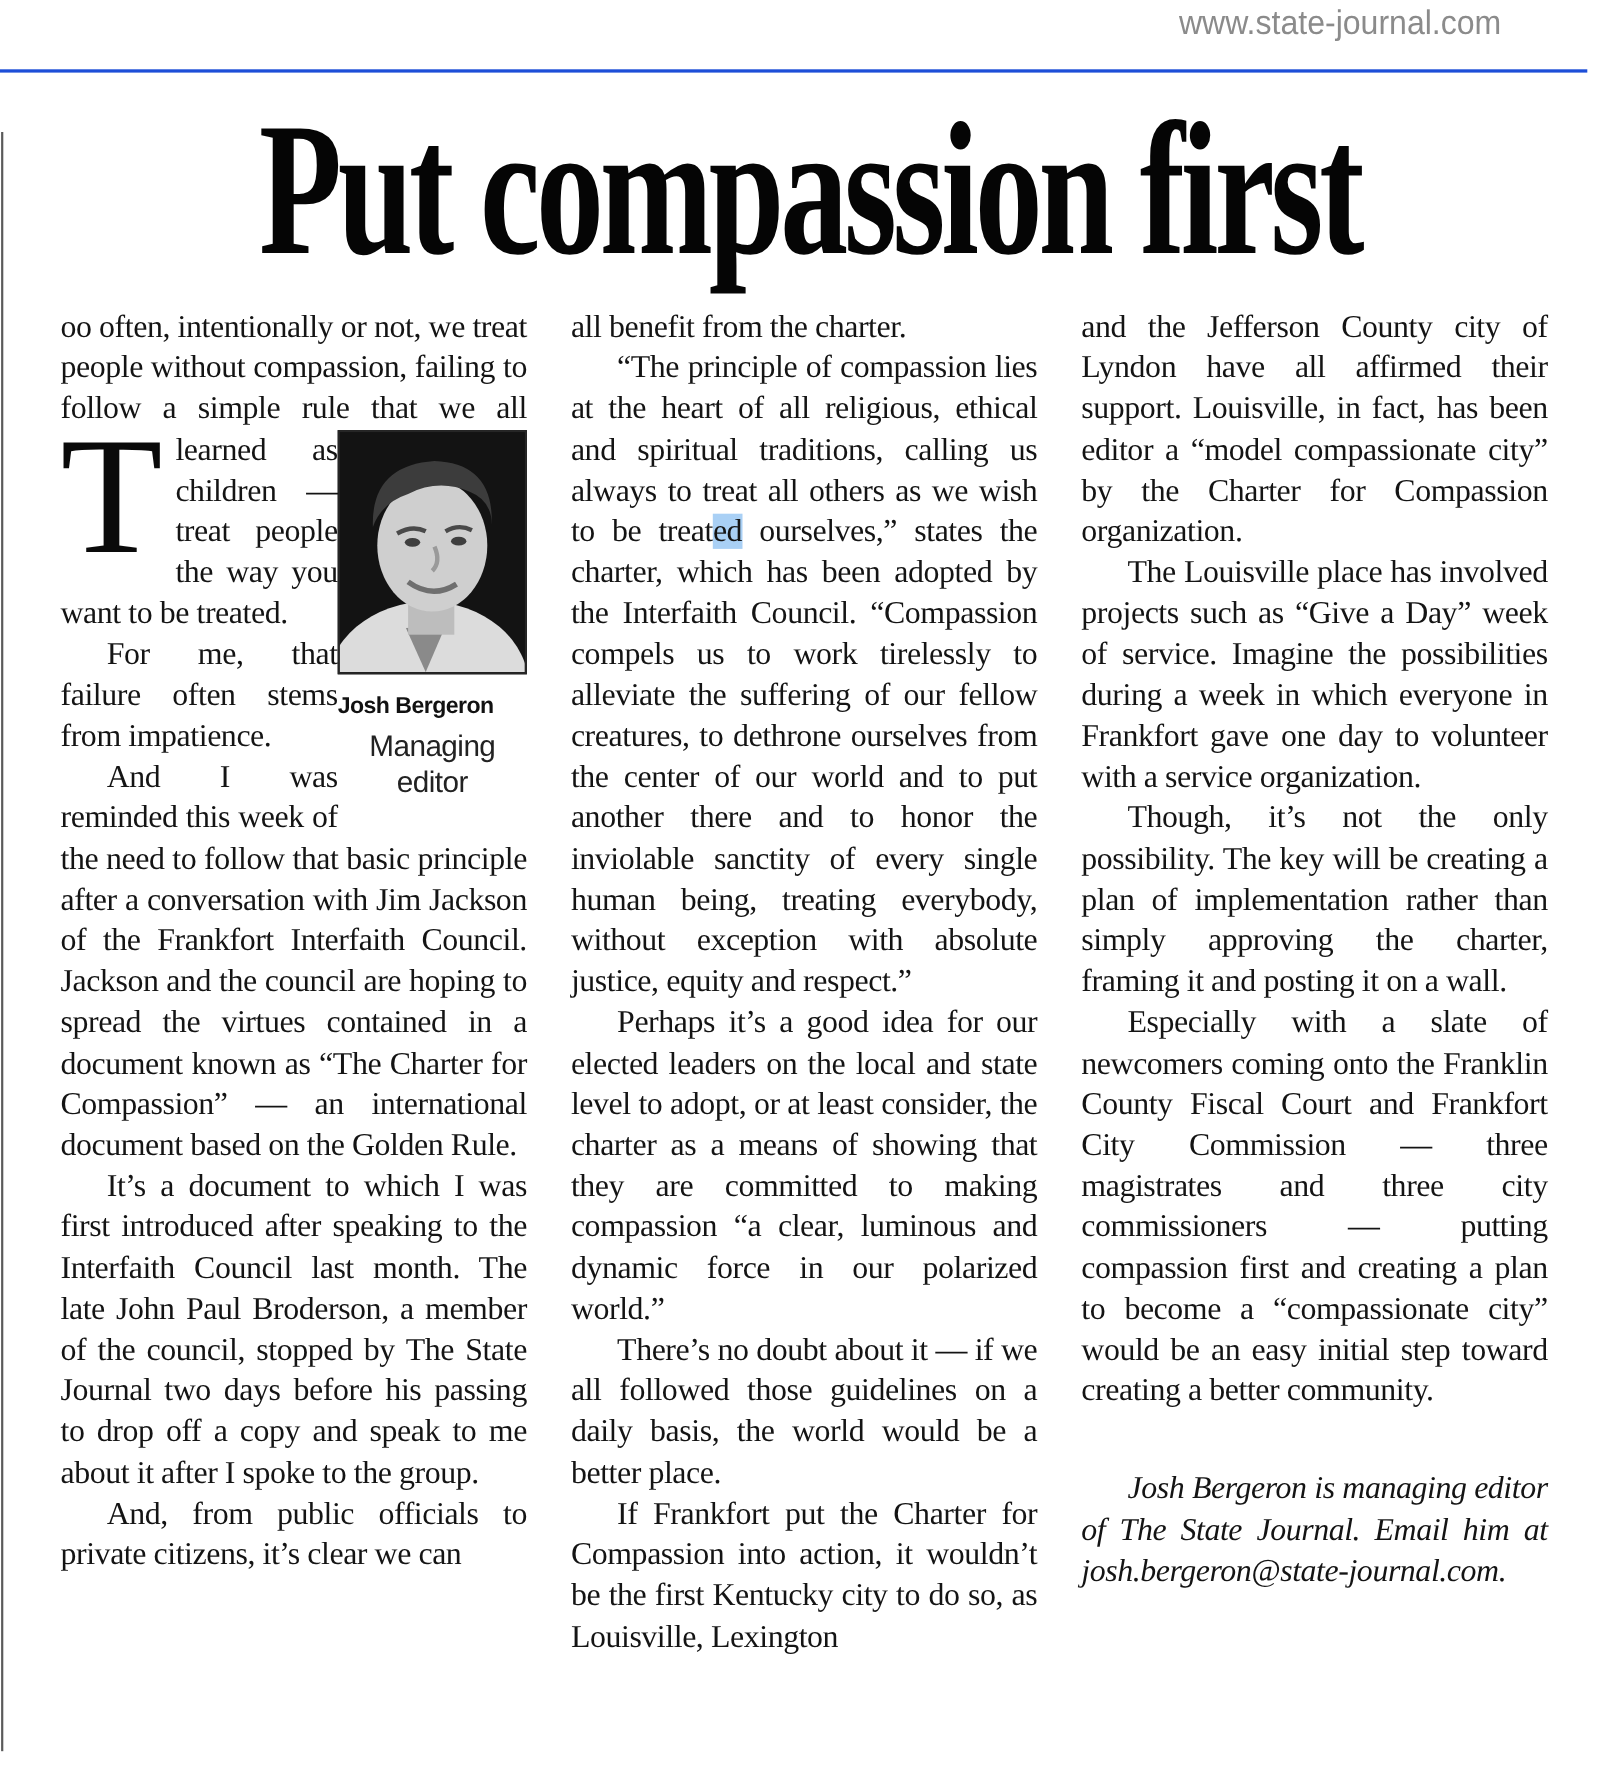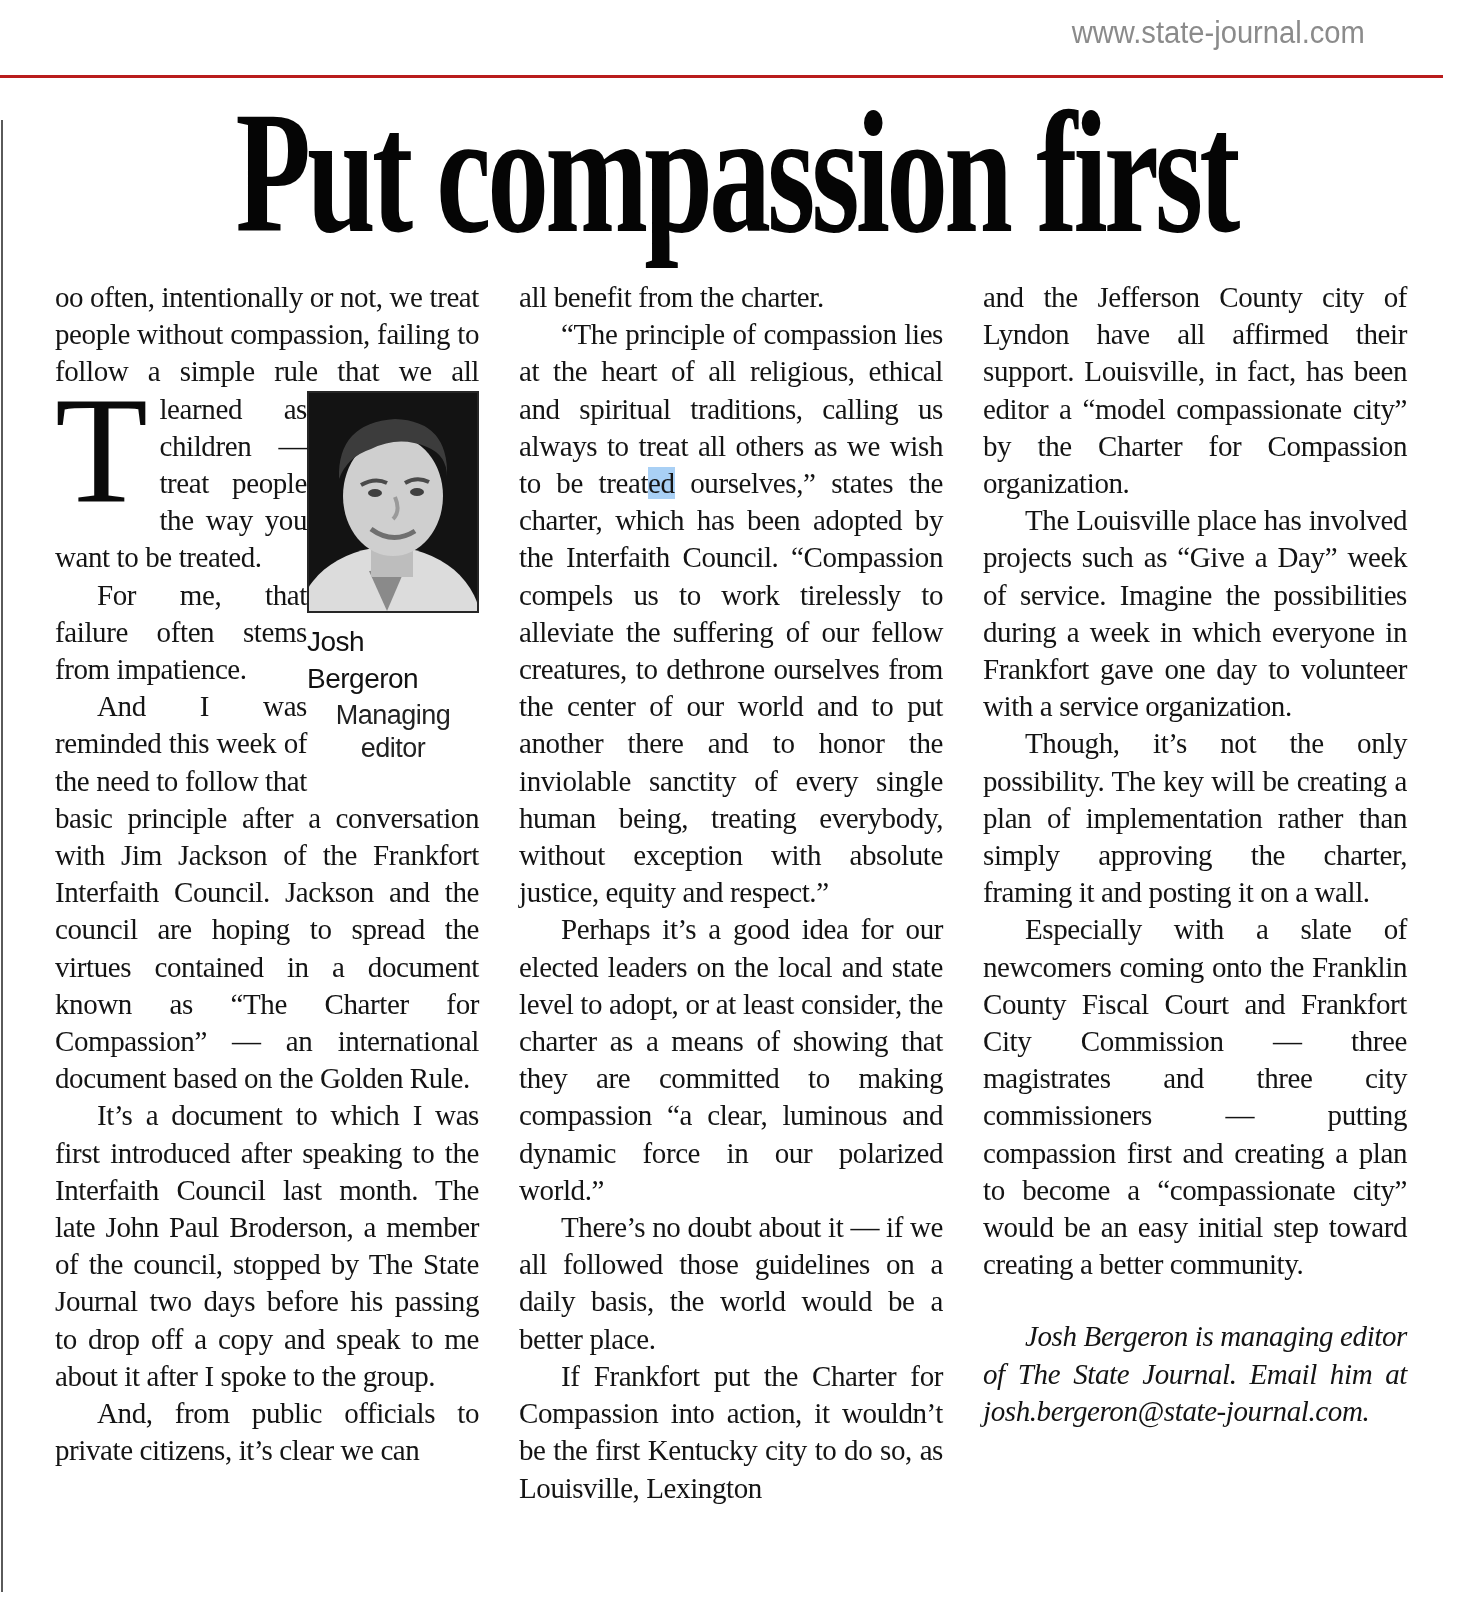--- a/index.html
+++ b/index.html
@@ -6,22 +6,22 @@
   .page{
     position:relative;
     width:1472px;height:1624px;
     background:#ffffff;
     overflow:hidden;
     font-family:"Liberation Serif", serif;
     color:#141414;
   }
   
   .masthead{
-    position:absolute;left:0;top:12px;width:1443px;height:66px;
-    border-bottom:3px solid #b91c1c;
+    position:absolute;left:0;top:0;width:1443px;height:66px;
+    border-bottom:3px solid #1d4ed8;
     box-sizing:border-box;
   }
   .site-url{
     position:absolute;right:78px;top:4px;
     font-family:"Liberation Sans", sans-serif;
     font-size:31px;line-height:34px;
     color:#8b8b8b;
     letter-spacing:0px;
     transform:scaleX(0.94);transform-origin:right top;
   }
@@ -49,21 +49,21 @@
   .col{
     width:424px;flex:0 0 424px;
     font-size:29px;line-height:37.2px;
     letter-spacing:-0.4px;
     text-align:justify;
     hyphens:auto;-webkit-hyphens:auto;
   }
   .col p{margin:0;}
   .col p.indent{text-indent:42px;}
   .col p.tagline{
-    margin-top:35px;
+    margin-top:52px;
     font-style:italic;
   }
   
   .col-first p:first-of-type::first-letter{
     float:left;
     font-size:152px;
     line-height:104px;
     padding:8px 12px 0 0;
     font-weight:400;
     color:#0a0a0a;
@@ -82,22 +82,22 @@
     border:2px solid #262626;
     background:#101010;
   }
   .caption{
     margin-top:10px;
     font-family:"Liberation Sans", sans-serif;
     text-align:left;text-indent:0;
     letter-spacing:-0.5px;
   }
   .caption .author-name{
-    font-weight:400;
-    font-size:28px;line-height:37px;
+    font-weight:700;
+    font-size:21px;line-height:37px;
     color:#111;
   }
   .caption .author-title{
     font-weight:400;
     font-size:27px;line-height:33px;
     color:#222;
     margin-top:2px;
     text-align:center;
   }
   

